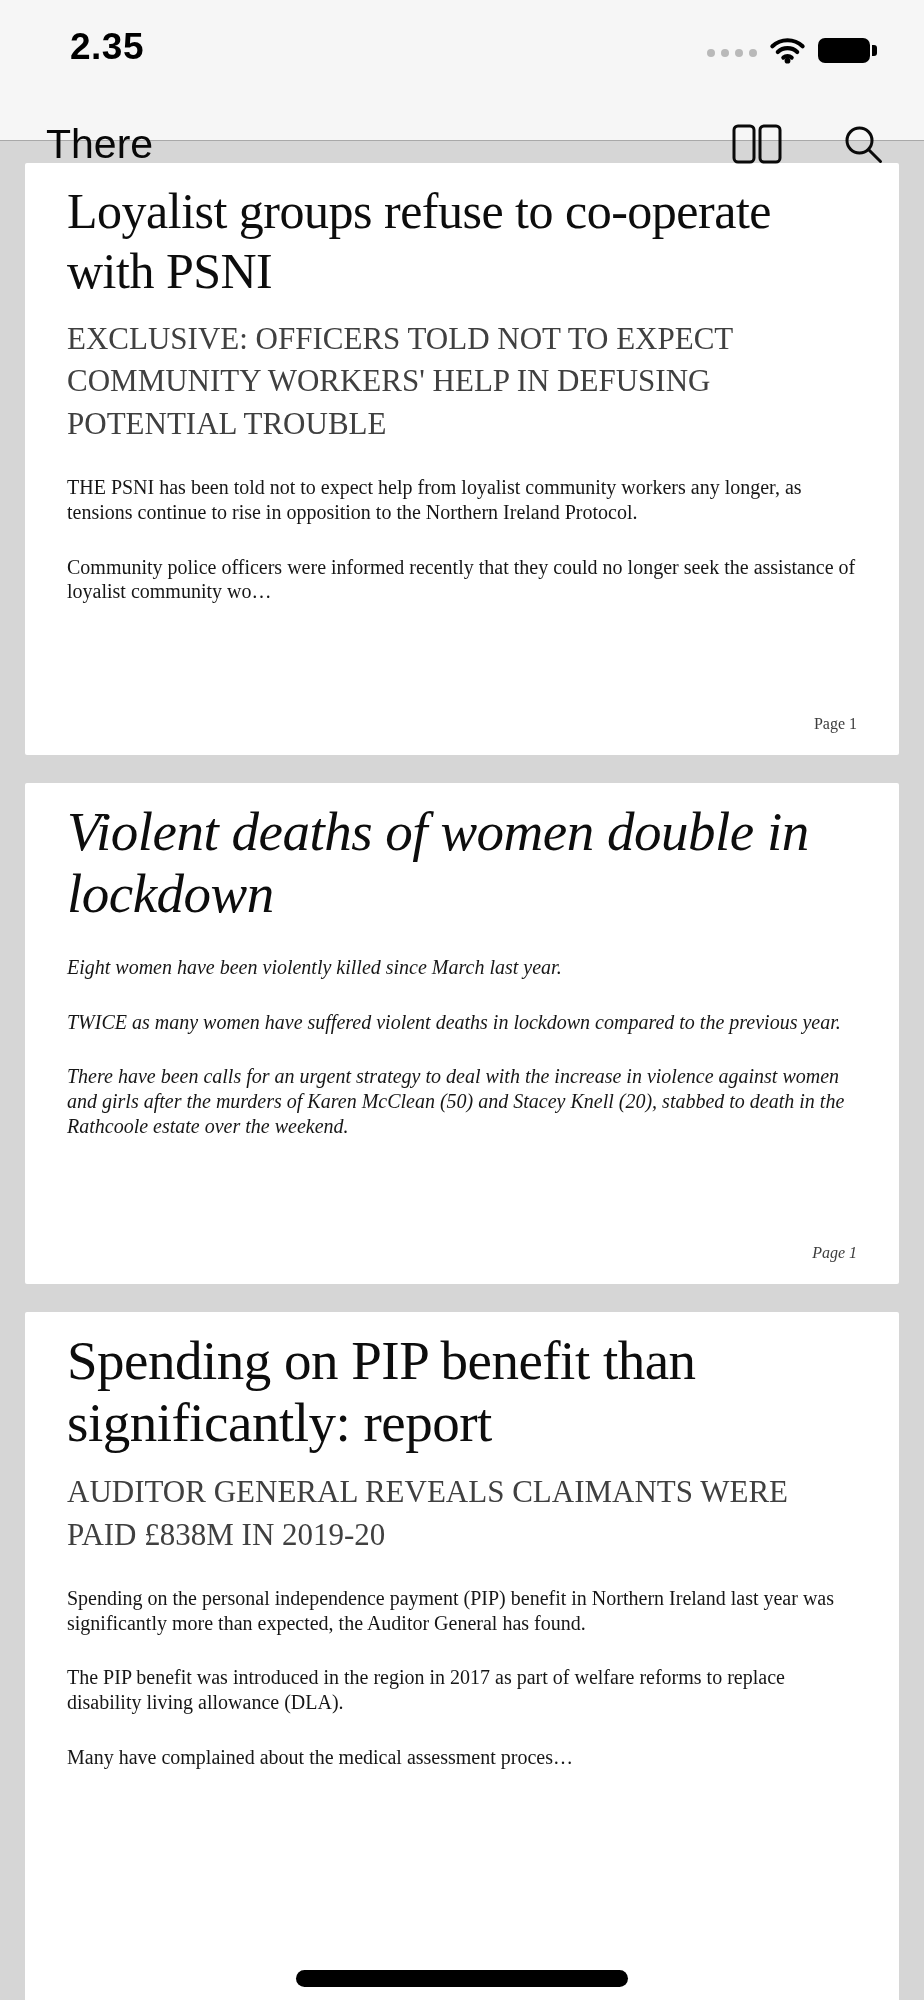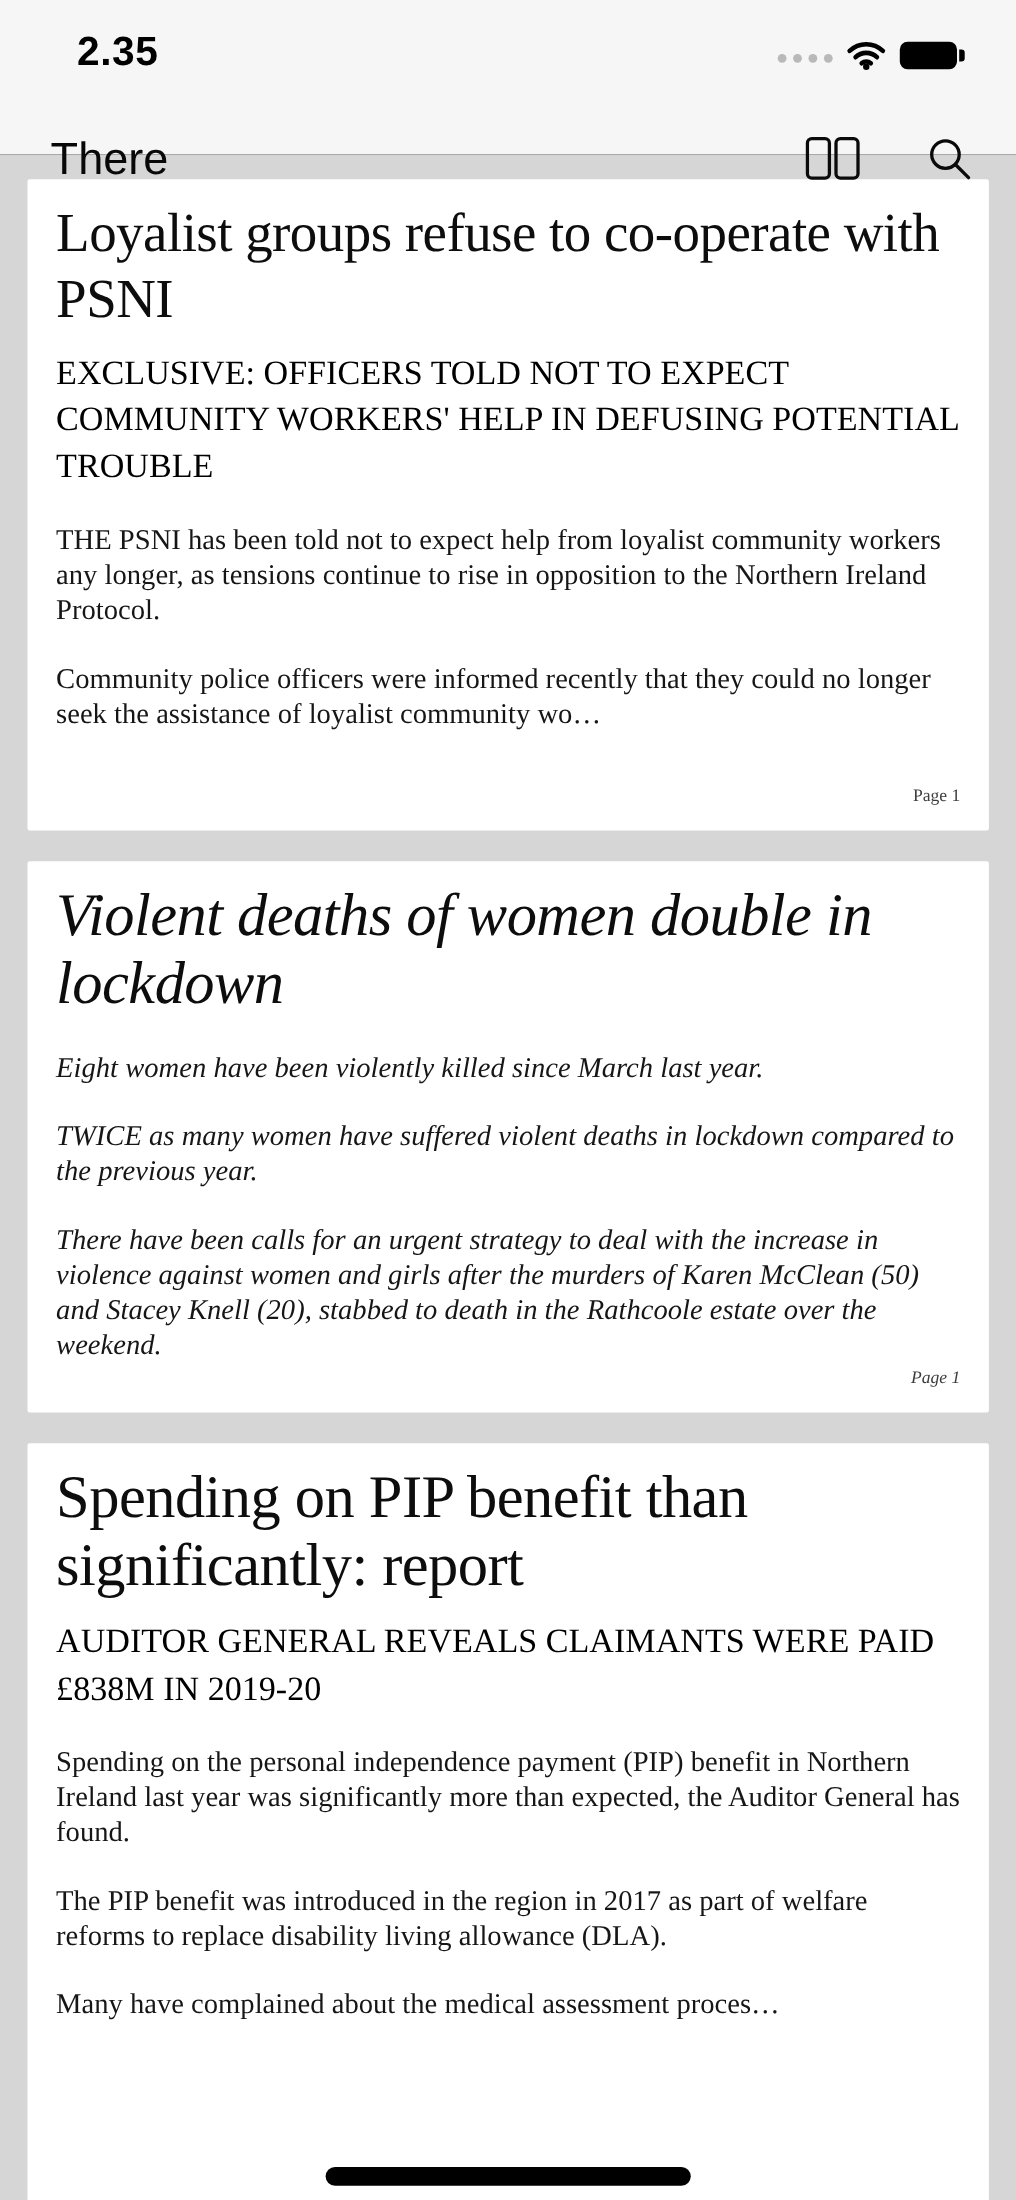--- a/index.html
+++ b/index.html
@@ -48,40 +48,40 @@
     line-height:1;
   }
   .nav-icons { display:flex; align-items:center; gap:60px; }
   .icon-button { background:none; border:none; cursor:pointer; display:flex; padding:0; }
 
   
   main { padding:22px 25px 0; position:relative; z-index:1; }
   .card {
     background:#ffffff;
     border-radius:2px;
-    padding:18px 26px 22px;
+    padding:18px 42px 22px;
     display:flex; flex-direction:column;
     margin-bottom:28px;
   }
   .card-0 { height:592px; }
   .card-1 { height:501px;font-style:italic; }
   .card-2 { height:745px; }
 
   .title {
     font-weight:400; color:#0d0d0d;
     font-size:50px; line-height:1.2; letter-spacing:-0.5px;
   }
   .card-1 .title, .card-2 .title { font-size:55px; line-height:1.13; }
 
   .subtitle {
-    font-weight:400; color:#000000;
+    font-weight:400; color:#404040;
     font-size:31px; line-height:1.37; margin-top:17px;
   }
   .card p {
-    font-size:26px; line-height:1.23; color:#161616; margin-top:30px;
+    font-size:20px; line-height:1.23; color:#161616; margin-top:30px;
   }
   .page-label {
     margin-top:auto; text-align:right;
     font-size:16px; color:#3d3d3d;
   }
 
   
   .home-indicator {
     position:absolute; left:296px; top:1970px;
     width:332px; height:17px; border-radius:9px;

